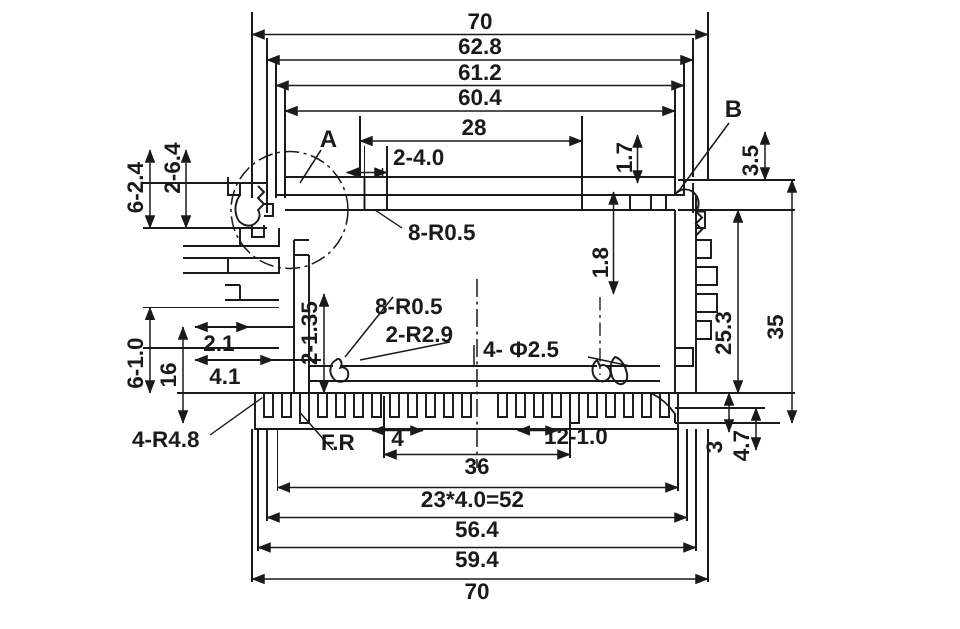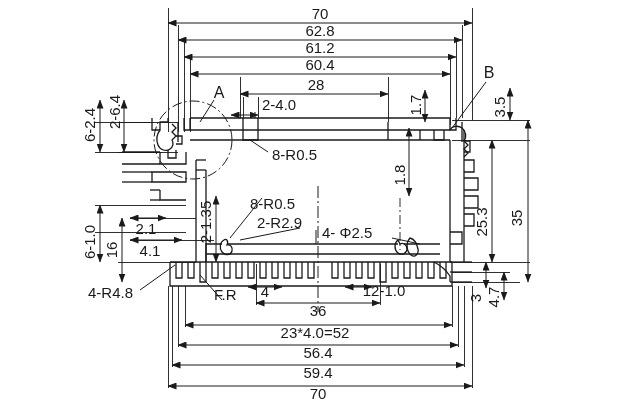--- a/index.html
+++ b/index.html
@@ -1,17 +1,17 @@
 <!DOCTYPE html>
 <html><head>
 <meta charset="utf-8">
 <style>
   html,body{margin:0;padding:0;background:#ffffff;}
   body{font-family:"Liberation Sans",sans-serif;}
-  #sheet{position:relative;width:588px;height:419px;background:#ffffff;overflow:hidden;}
+  #sheet{position:relative;width:588px;height:419px;background:#ffffff;overflow:hidden;font-weight:bold;}
   #sheet svg{position:absolute;left:0;top:0;}
   .dimtext{font-family:"Liberation Sans",sans-serif;font-size:15px;fill:#1a1a1a;}
   .lbl{font-family:"Liberation Sans",sans-serif;font-size:16px;fill:#1a1a1a;}
 </style>
 </head>
 <body>
 
 <div id="sheet">
 
   <svg width="640" height="419" viewBox="0 0 640 419">

